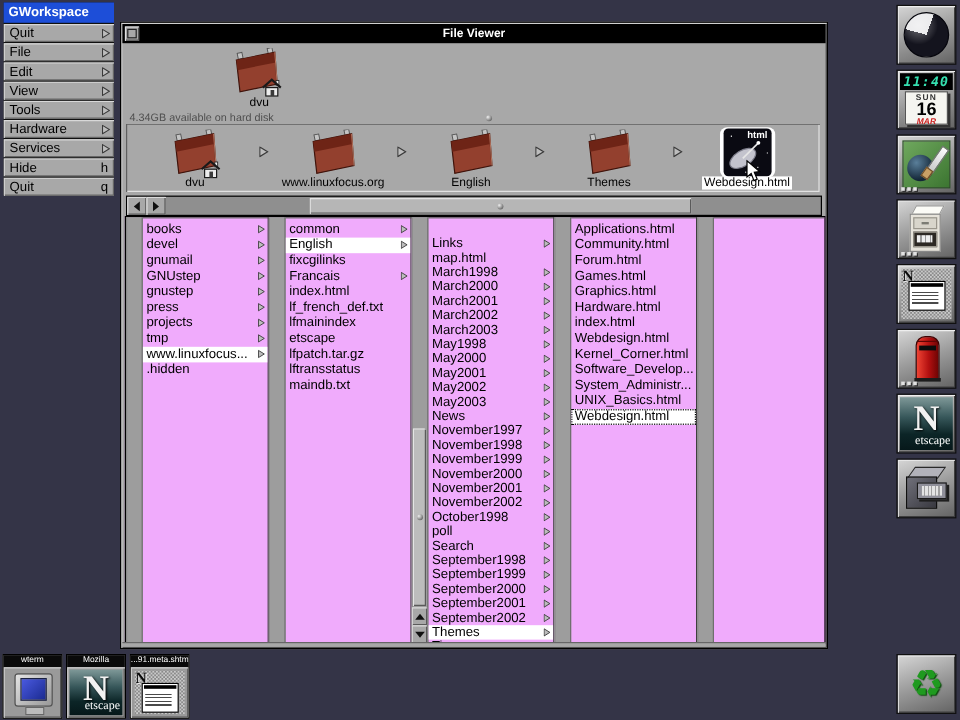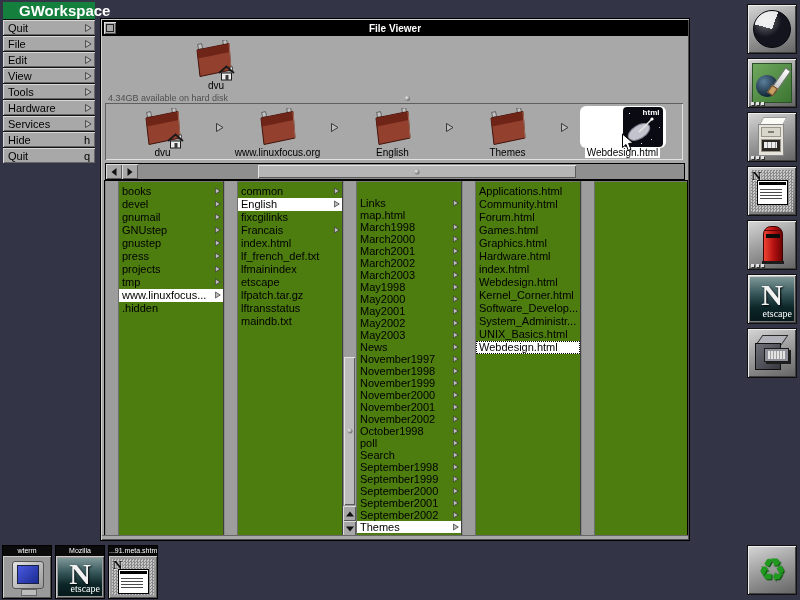--- a/index.html
+++ b/index.html
@@ -3,22 +3,22 @@
 <meta charset="utf-8">
 <style>
   html,body{margin:0;padding:0;}
   body{width:800px;height:600px;position:relative;overflow:hidden;
        background:#343447;font-family:"Liberation Sans",sans-serif;
        -webkit-font-smoothing:none;}
   .dimple{width:5px;height:5px;border-radius:50%;
           background:radial-gradient(circle at 30% 30%,#f0f0f0,#6a6a6a 75%);}
   
   #menu{position:absolute;left:3px;top:2px;width:92px;background:#101010;}
-  .menu-title{height:17px;background:#15803d;color:#fff;font-size:15px;font-weight:bold;
-              line-height:17px;padding-left:16px;}
+  .menu-title{height:17px;background:#1d4ed8;color:#fff;font-size:11px;font-weight:bold;
+              line-height:17px;padding-left:4px;}
   .menu-row{height:15px;background:#a8a8a8;margin-top:1px;display:flex;align-items:center;
             padding:0 3px 0 5px;font-size:11px;color:#000;
             box-shadow:inset 1px 1px 0 #d8d8d8,inset -1px -1px 0 #666;}
   .menu-row .lbl{flex:1;}
   .menu-key{font-size:11px;margin-right:2px;}
   
   #window{position:absolute;left:100px;top:18px;width:588px;height:521px;background:#a8a8a8;
           border:1px solid #000;box-shadow:inset 1px 1px 0 #d0d0d0,inset -1px -1px 0 #505050;}
   .titlebar{position:absolute;left:1px;right:1px;top:1px;height:16px;background:#000;
             display:flex;align-items:center;}
@@ -30,40 +30,40 @@
   .dvu-icon{position:absolute;left:93px;top:21px;width:44px;height:40px;}
   .dvu-label{position:absolute;left:73px;top:61px;width:84px;text-align:center;font-size:10px;color:#000;}
   .status-text{position:absolute;left:7px;top:74px;font-size:9px;color:#4f4f4f;}
   .pane-dimple{position:absolute;left:304px;top:77px;}
   
   #shelf{position:absolute;left:4px;top:84px;width:578px;height:57px;background:#a8a8a8;
          box-shadow:inset 1px 1px 0 #5f5f5f,inset -1px -1px 0 #e2e2e2;display:flex;}
   .shelf-cell{width:115px;height:100%;position:relative;flex:none;}
   .icon-wrap{position:absolute;left:50%;top:3px;transform:translateX(-50%);
              width:46px;height:42px;display:flex;align-items:center;justify-content:center;}
-  .shelf-cell.sel .icon-wrap{background:#fff;border-radius:6px;padding-left:40px;}
+  .shelf-cell.sel .icon-wrap{background:#fff;border-radius:6px;}
   .shelf-label{position:absolute;left:0;right:0;top:44px;text-align:center;font-size:10px;
                color:#000;white-space:nowrap;}
   .shelf-cell.sel .shelf-label span{background:#fff;padding:0 2px;}
   .cell-arrow{position:absolute;right:-4px;top:15px;}
   
   #hscroll{position:absolute;left:4px;top:144px;width:578px;height:15px;background:#8f8f8f;
            border:1px solid #000;display:flex;}
   .sbtn{width:16px;height:100%;background:#a8a8a8;flex:none;position:relative;
         box-shadow:inset 1px 1px 0 #dcdcdc,inset -1px -1px 0 #5a5a5a;}
   .tri{position:absolute;left:50%;top:50%;transform:translate(-50%,-50%);width:0;height:0;}
   .tri.left{border-top:4px solid transparent;border-bottom:4px solid transparent;border-right:5px solid #111;}
   .tri.right{border-top:4px solid transparent;border-bottom:4px solid transparent;border-left:5px solid #111;}
   .tri.up{border-left:4px solid transparent;border-right:4px solid transparent;border-bottom:5px solid #111;}
   .tri.down{border-left:4px solid transparent;border-right:4px solid transparent;border-top:5px solid #111;}
   .hknob{position:absolute;left:152px;top:1px;width:318px;height:13px;background:#b6b6b6;
          box-shadow:inset 1px 1px 0 #e4e4e4,inset -1px -1px 0 #5a5a5a;}
   .hknob .dimple{position:absolute;left:50%;top:50%;transform:translate(-50%,-50%);}
   
-  #browser{position:absolute;left:3px;top:161px;width:582px;height:355px;background:#4d7c0f;
+  #browser{position:absolute;left:3px;top:161px;width:582px;height:355px;background:#f0abfc;
            border:1px solid #000;display:flex;box-shadow:inset 1px 1px 0 #777;}
   .bcol{flex:none;width:118px;height:100%;display:flex;border-right:1px solid #3f3f3f;}
   .bcol:last-child{flex:1;border-right:none;}
   .strip{width:13px;height:100%;background:#9d9d9d;border-right:1px solid #6f6f6f;
          position:relative;flex:none;box-shadow:inset 1px 0 0 #8a8a8a;}
   .vknob{position:absolute;left:1px;right:1px;top:176px;height:148px;background:#bcbcbc;
          box-shadow:inset 1px 1px 0 #e4e4e4,inset -1px -1px 0 #5a5a5a;}
   .vknob .dimple{position:absolute;left:50%;top:50%;transform:translate(-50%,-50%);}
   .strip .sbtn{position:absolute;left:0;width:13px;height:15px;}
   .strip .sbtn.up{top:325px;} .strip .sbtn.down{top:340px;}
@@ -524,20 +524,28 @@
       </div>
     </div>
   <div class="resize-bar"></div>
 </div>
 
 <div id="dock">
     <div class="tile">
       <div class="pie"></div>
     </div>
     <div class="tile">
+      <div class="lcd">11:40</div>
+        <div class="cal">
+          <span class="wd">SUN</span>
+          <span class="day">16</span>
+          <span class="mo">MAR</span>
+      </div>
+    </div>
+    <div class="tile">
       <div class="paint">
           <div class="paint-ball"></div>
           <div class="brush"></div>
           <div class="brush-tip"></div>
       </div>
       <div class="dots">
         <i></i>
         <i></i>
         <i></i>
       </div>

